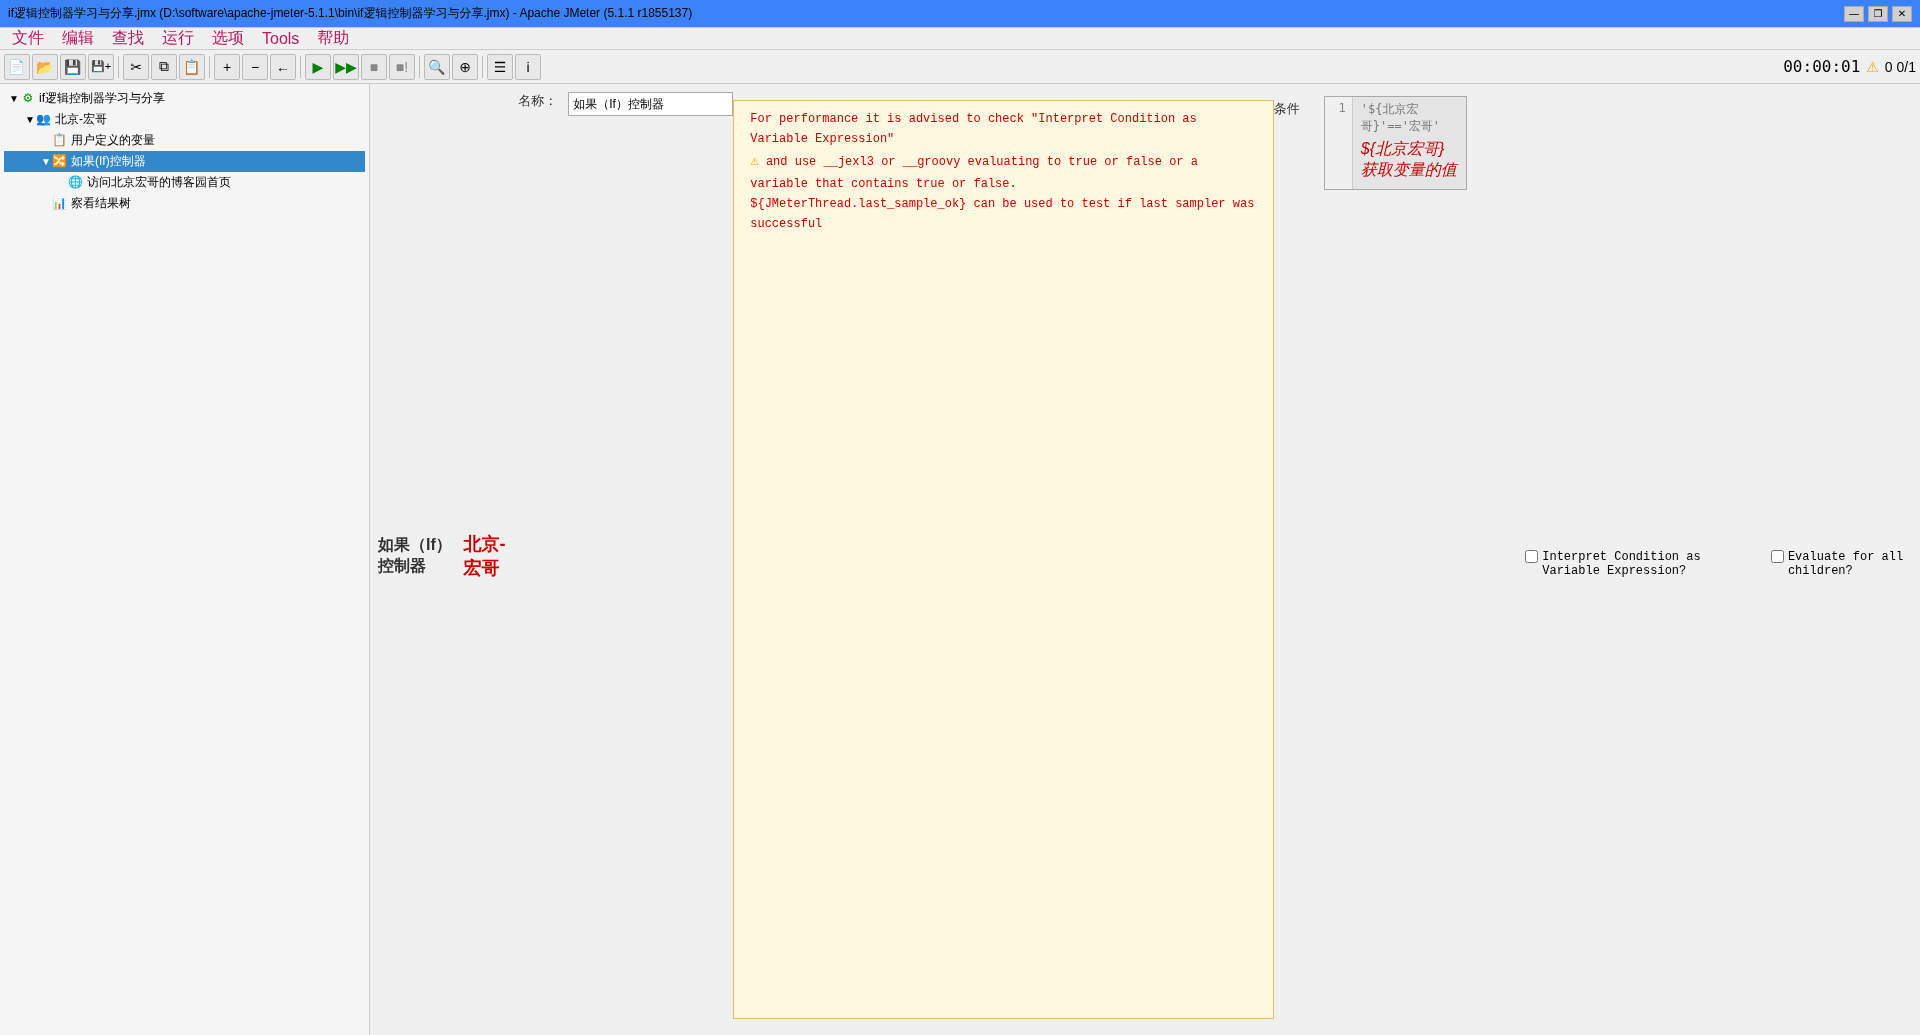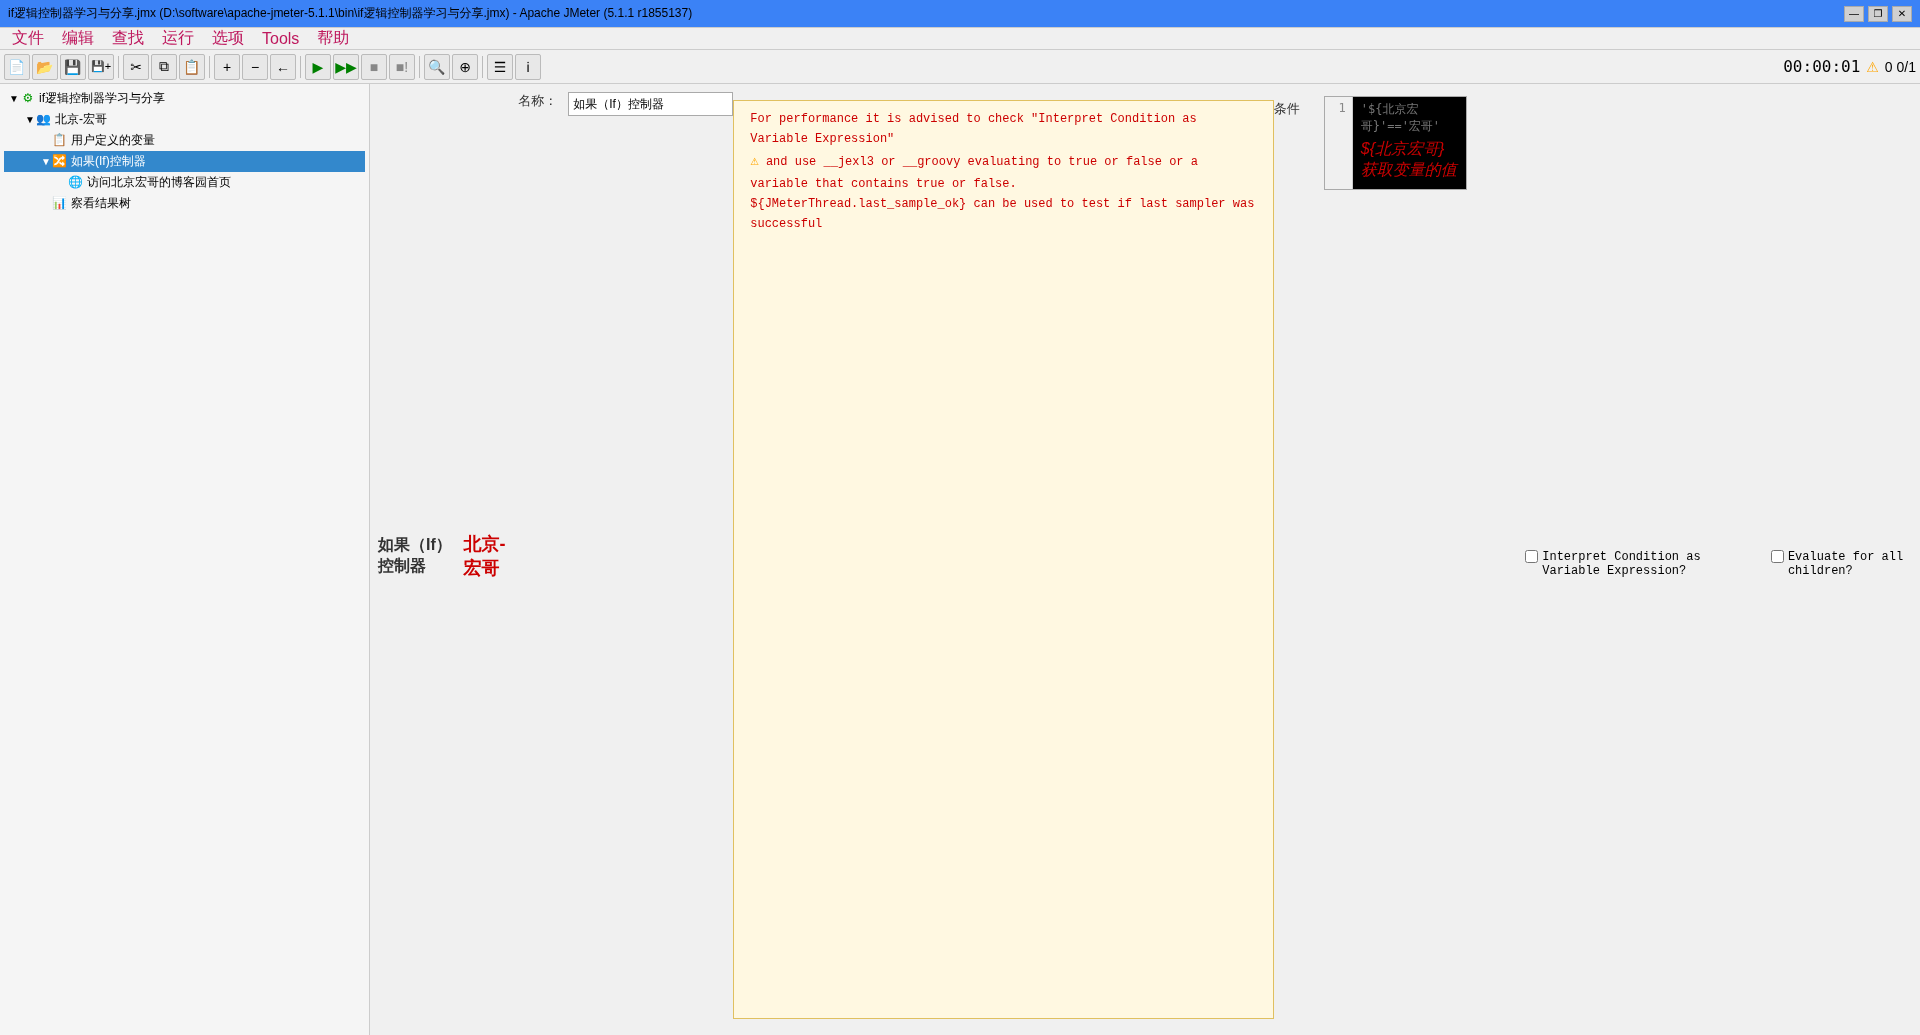--- a/index.html
+++ b/index.html
@@ -238,21 +238,21 @@
       border-right: 1px solid #ccc;
       padding: 4px 6px;
       font-family: monospace;
       font-size: 12px;
       color: #888;
       min-width: 28px;
       text-align: right;
     }
     #condition-editor {
       flex: 1;
-      background: #000000;
+      background: #e5e5e5;
       padding: 4px 8px;
     }
     .condition-first-line {
       font-family: monospace;
       font-size: 12px;
       color: #777;
     }
     .condition-second-line {
       font-family: 'Microsoft YaHei', sans-serif;
       font-size: 16px;

